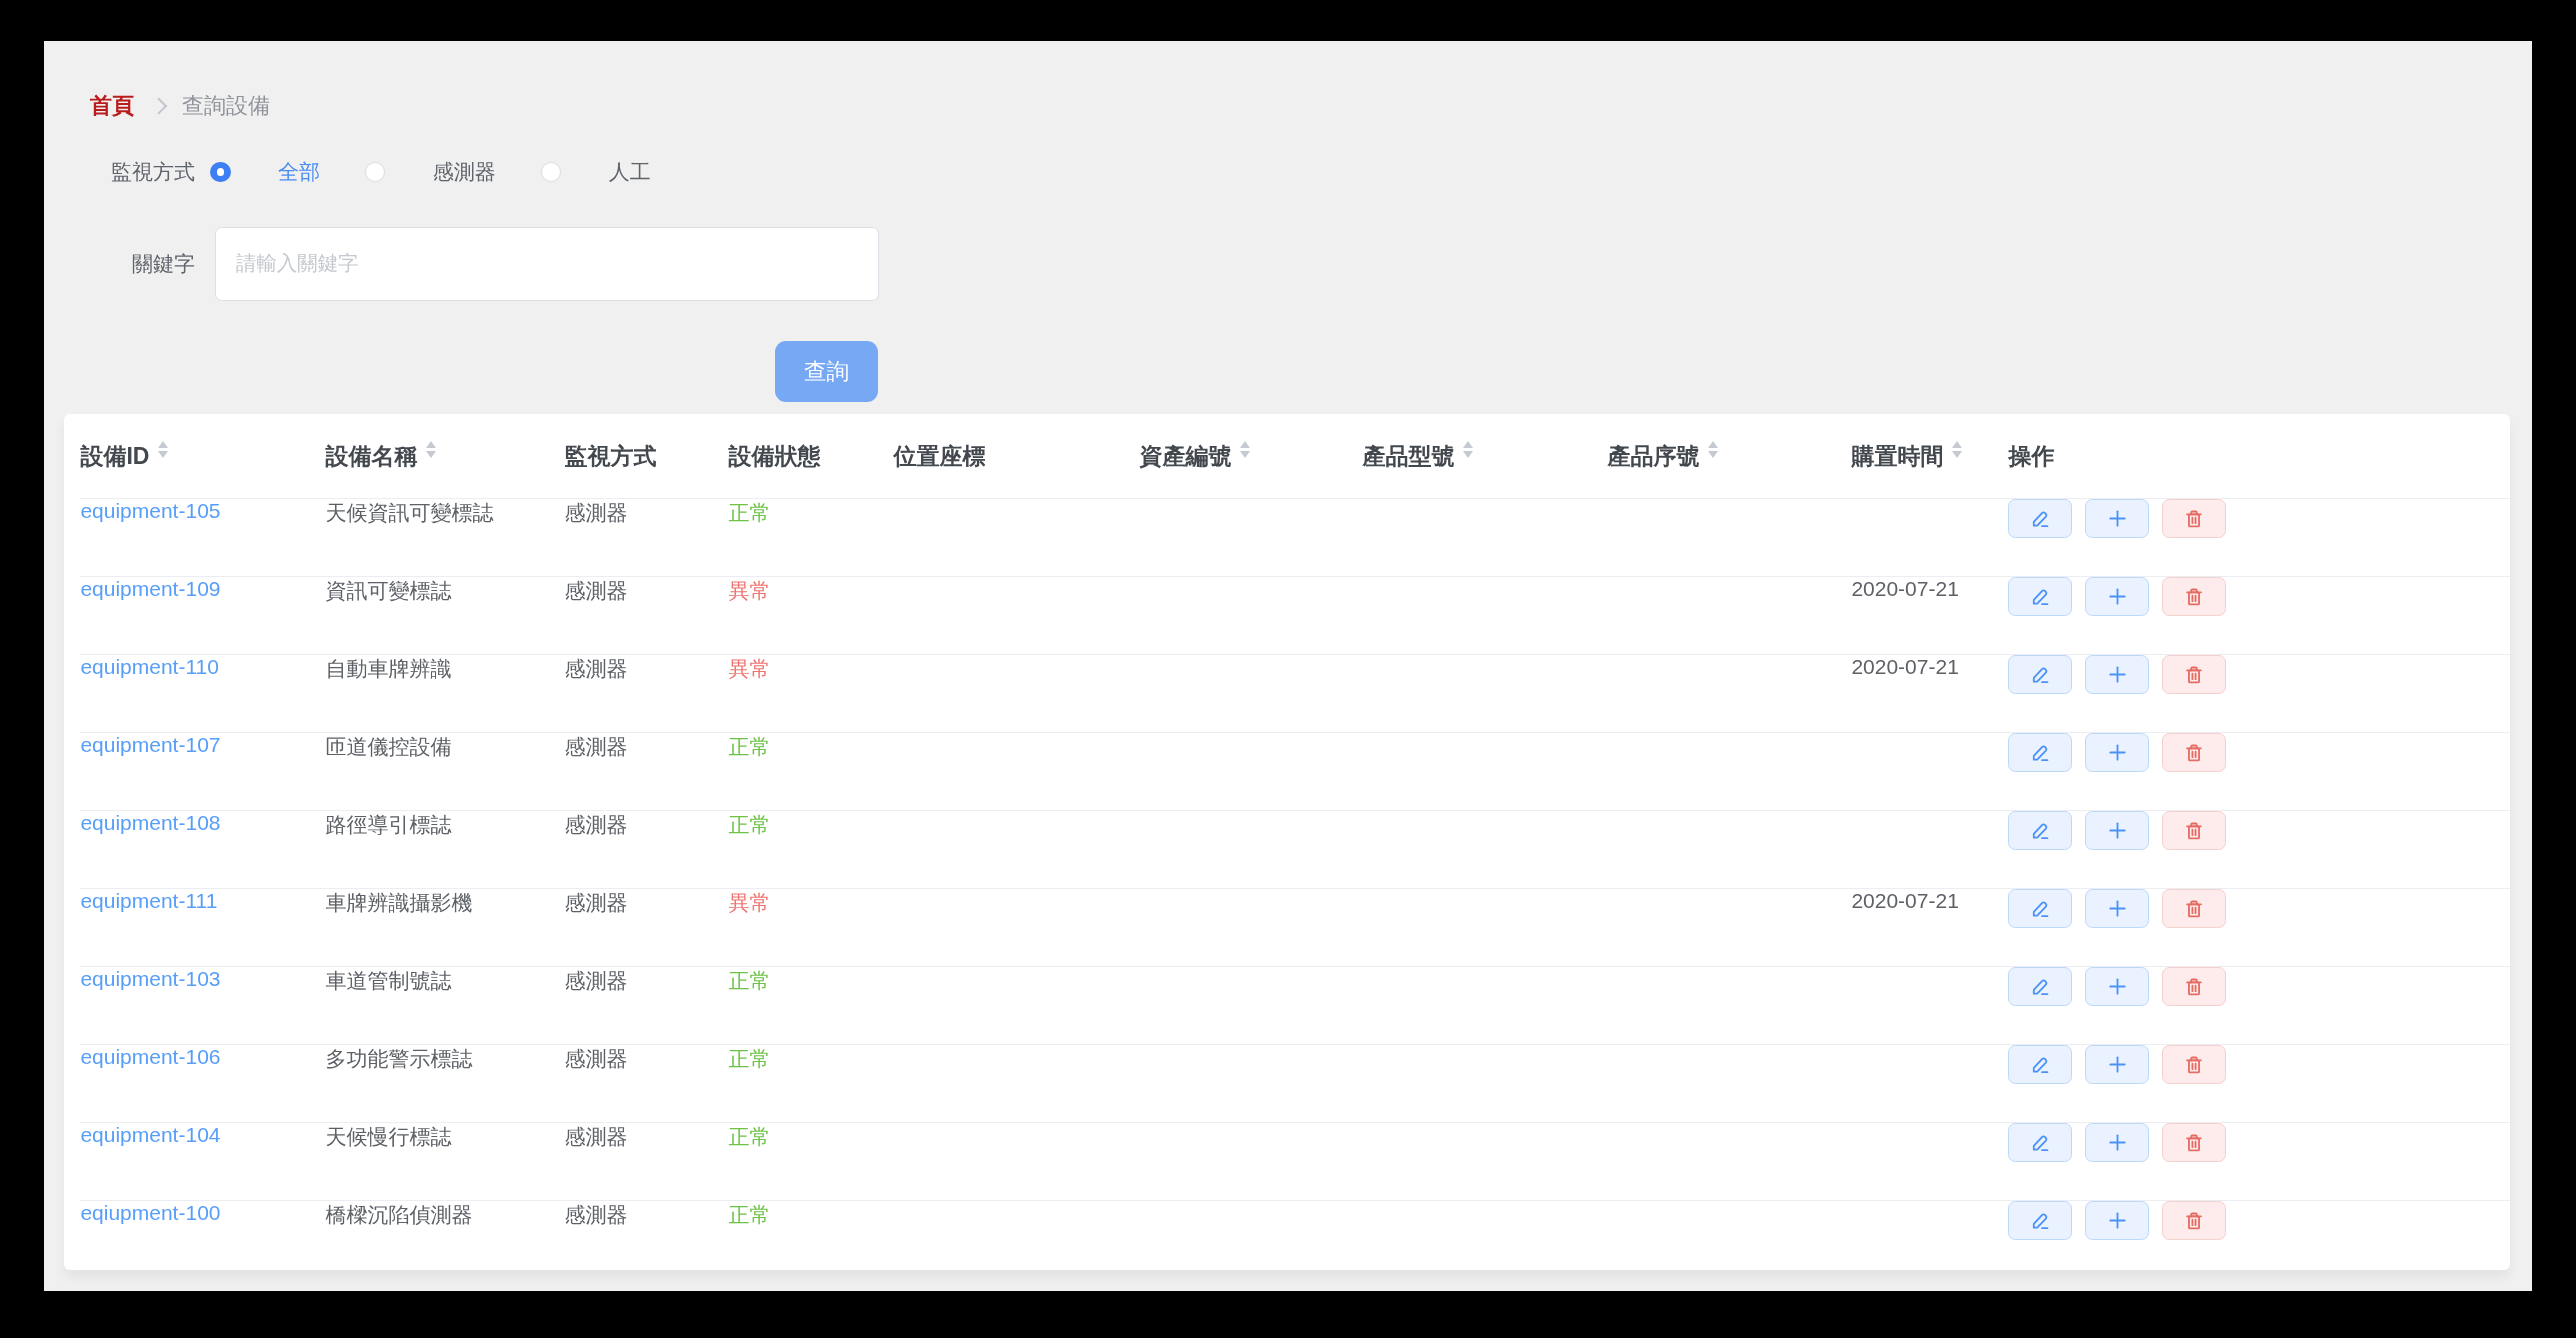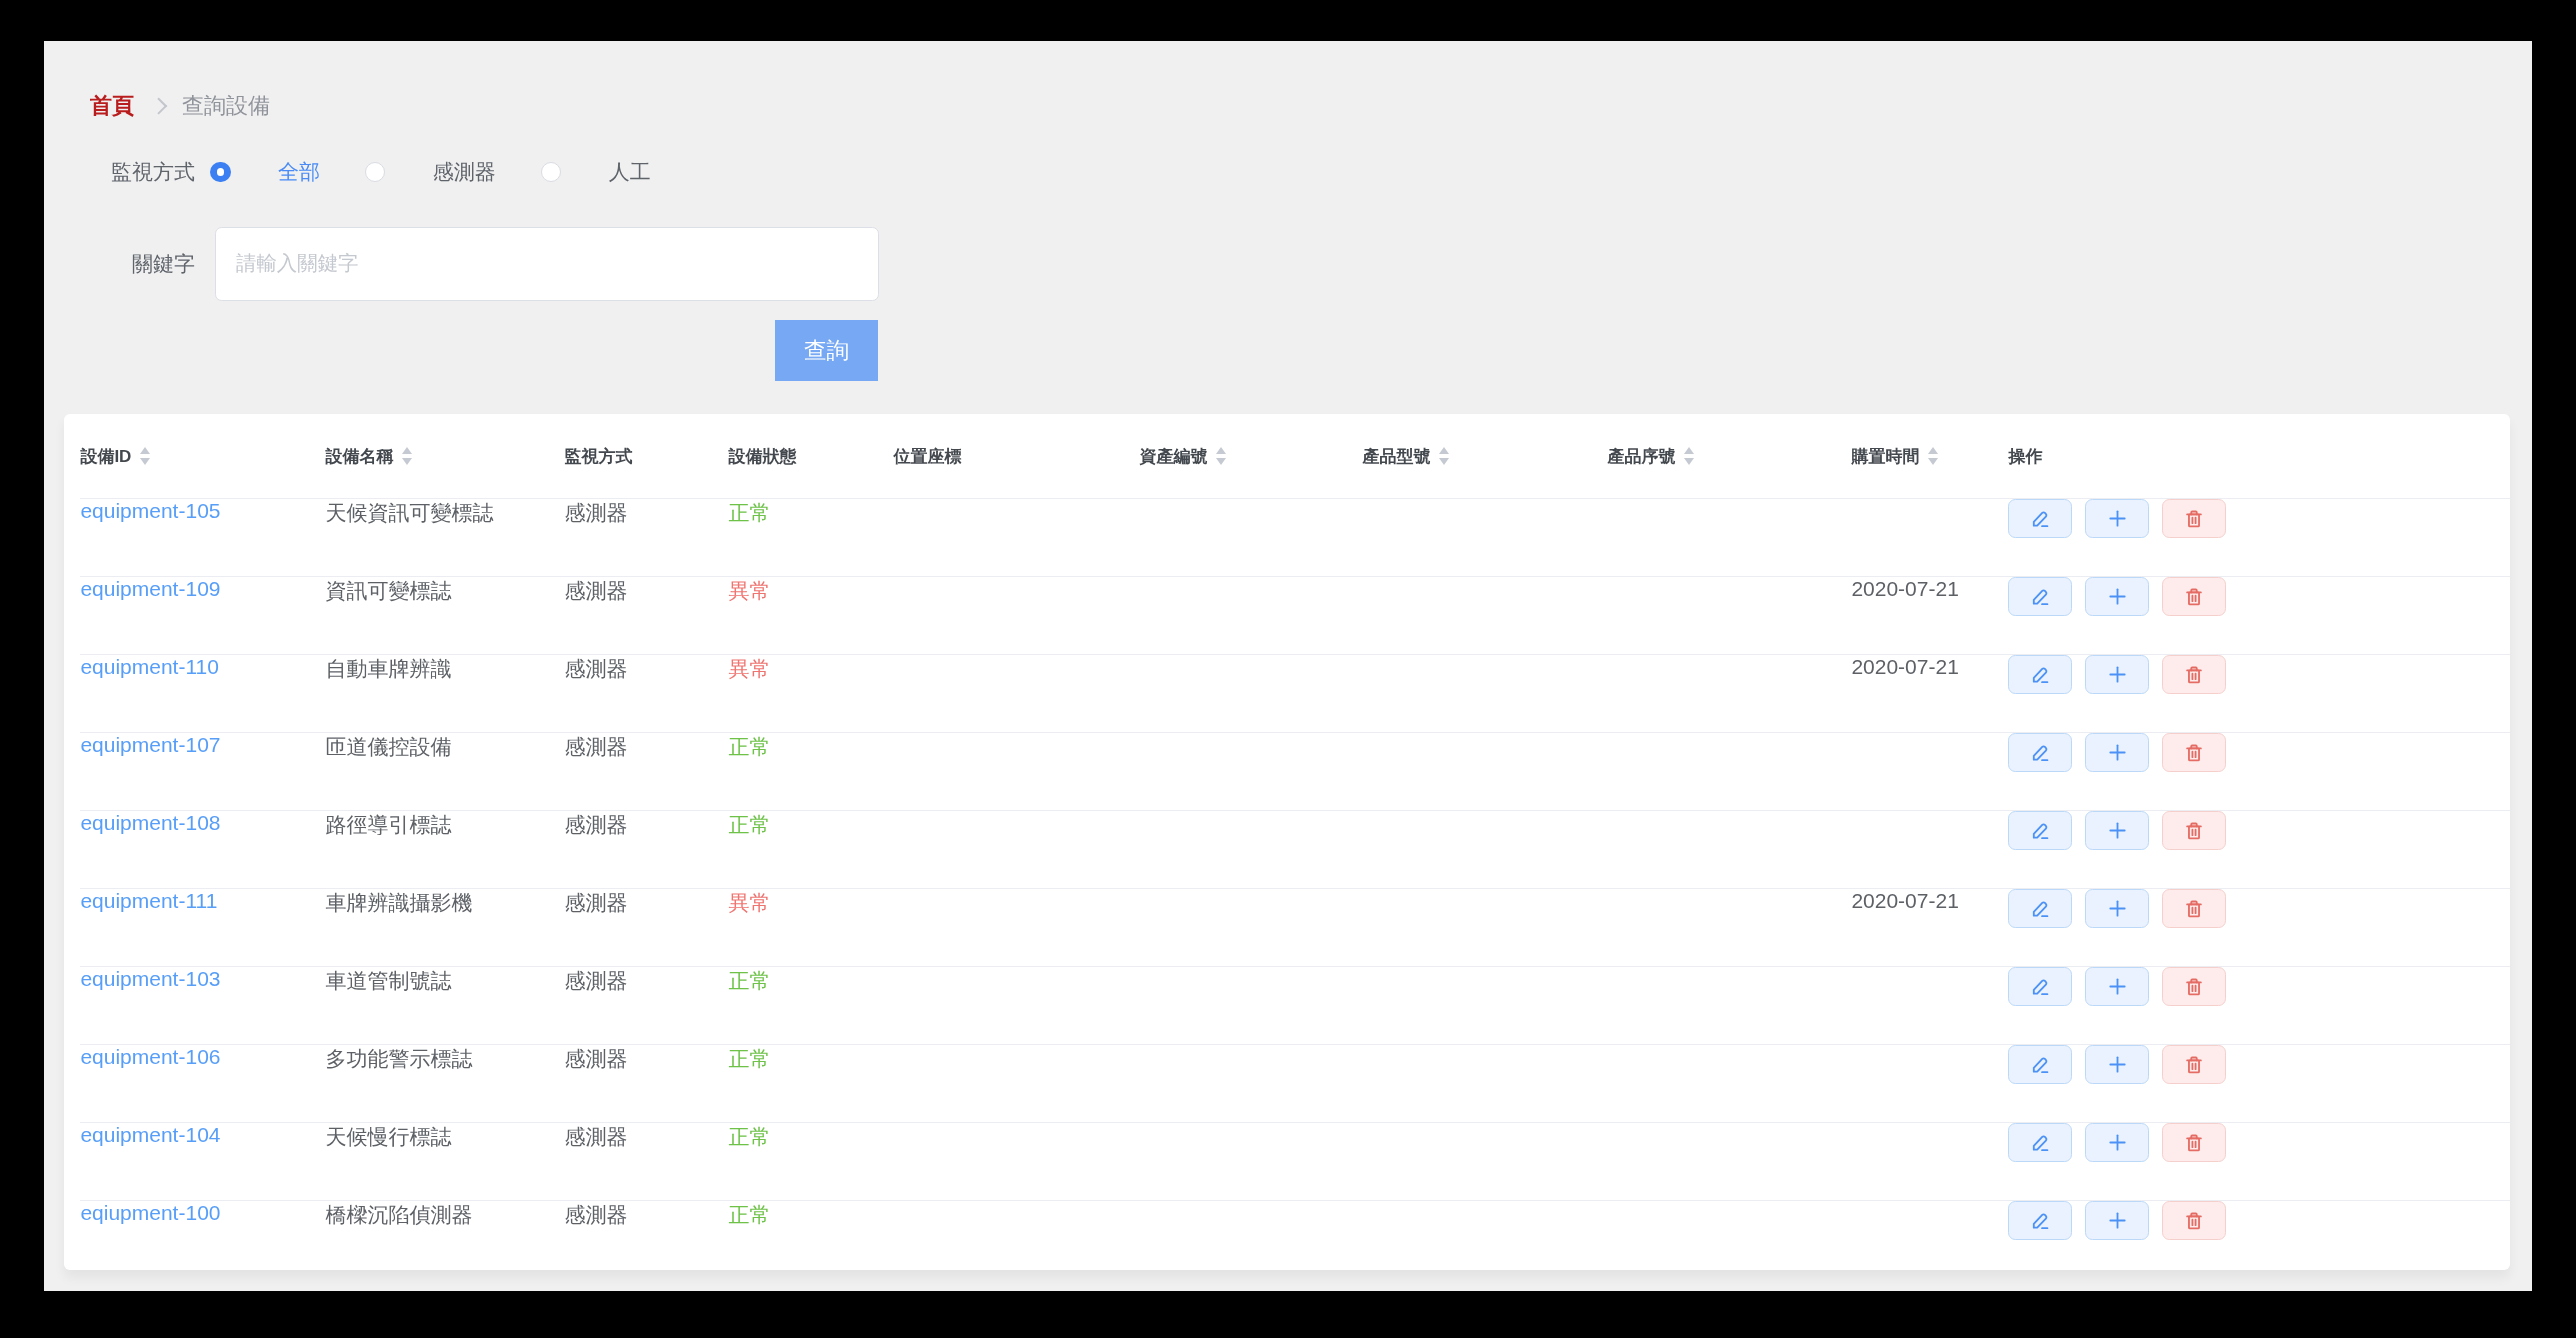--- a/index.html
+++ b/index.html
@@ -34,33 +34,33 @@
   .radio.selected .radio-label{color:var(--primary_link,#4a8bf5);}
   .row-keyword{left:0;top:194px;height:57px;}
   .keyword-input{
     margin-left:19.7px;width:664px;height:74px;box-sizing:border-box;
     border:0.7px solid #dcdfe6;border-radius:6.6px;background:#fff;
     font-size:20.4px;color:#5f646b;padding:0 20.4px;outline:none;
     font-family:"Liberation Sans","DejaVu Sans",sans-serif;
   }
   .keyword-input::placeholder{color:#c4c8cf;}
   .search-btn{
-    position:absolute;left:731px;top:279px;width:103px;height:61px;
+    position:absolute;left:731px;top:300px;width:103px;height:61px;
     background:var(--primary_button,#76a8f3);color:#fff;font-size:22.6px;
-    border:none;border-radius:0;cursor:pointer;
+    border:none;border-radius:11px;cursor:pointer;
     font-family:"Liberation Sans","DejaVu Sans",sans-serif;
   }
   
   .card{
     position:absolute;left:20.4px;top:373px;width:2446px;height:856px;
     background:#fff;border-radius:5.8px;box-shadow:0 7.3px 11.6px rgba(0,0,0,0.055);
   }
   .thead{display:flex;align-items:center;height:84px;margin-left:16px;
     border-bottom:1.5px solid #ebedf2;}
-  .th{font-size:17px;font-weight:700;color:#43484e;display:flex;align-items:center;overflow:hidden;}
+  .th{font-size:23px;font-weight:700;color:#43484e;display:flex;align-items:flex-start;overflow:hidden;}
   .caret{display:inline-flex;flex-direction:column;margin-left:8.7px;}
   .caret i{display:block;width:0;height:0;border-left:5.8px solid transparent;border-right:5.8px solid transparent;}
   .caret .up{border-bottom:7.3px solid #c5c9d1;margin-bottom:3.6px;}
   .caret .dn{border-top:7.3px solid #c5c9d1;}
   .tbody{margin-left:16px;}
   .tr{display:flex;align-items:flex-start;height:77px;border-bottom:1.5px solid #ebedf2;}
   .tr:last-child{border-bottom:none;}
   .td{font-size:21px;color:#5d6166;overflow:hidden;white-space:nowrap;}
   .w0{flex:0 0 245px;} .w1{flex:0 0 239px;} .w2{flex:0 0 164px;} .w3{flex:0 0 165px;}
   .w4{flex:0 0 246px;} .w5{flex:0 0 223px;font-family:Liberation Serif, serif;} .w6{flex:0 0 245px;} .w7{flex:0 0 244px;}

